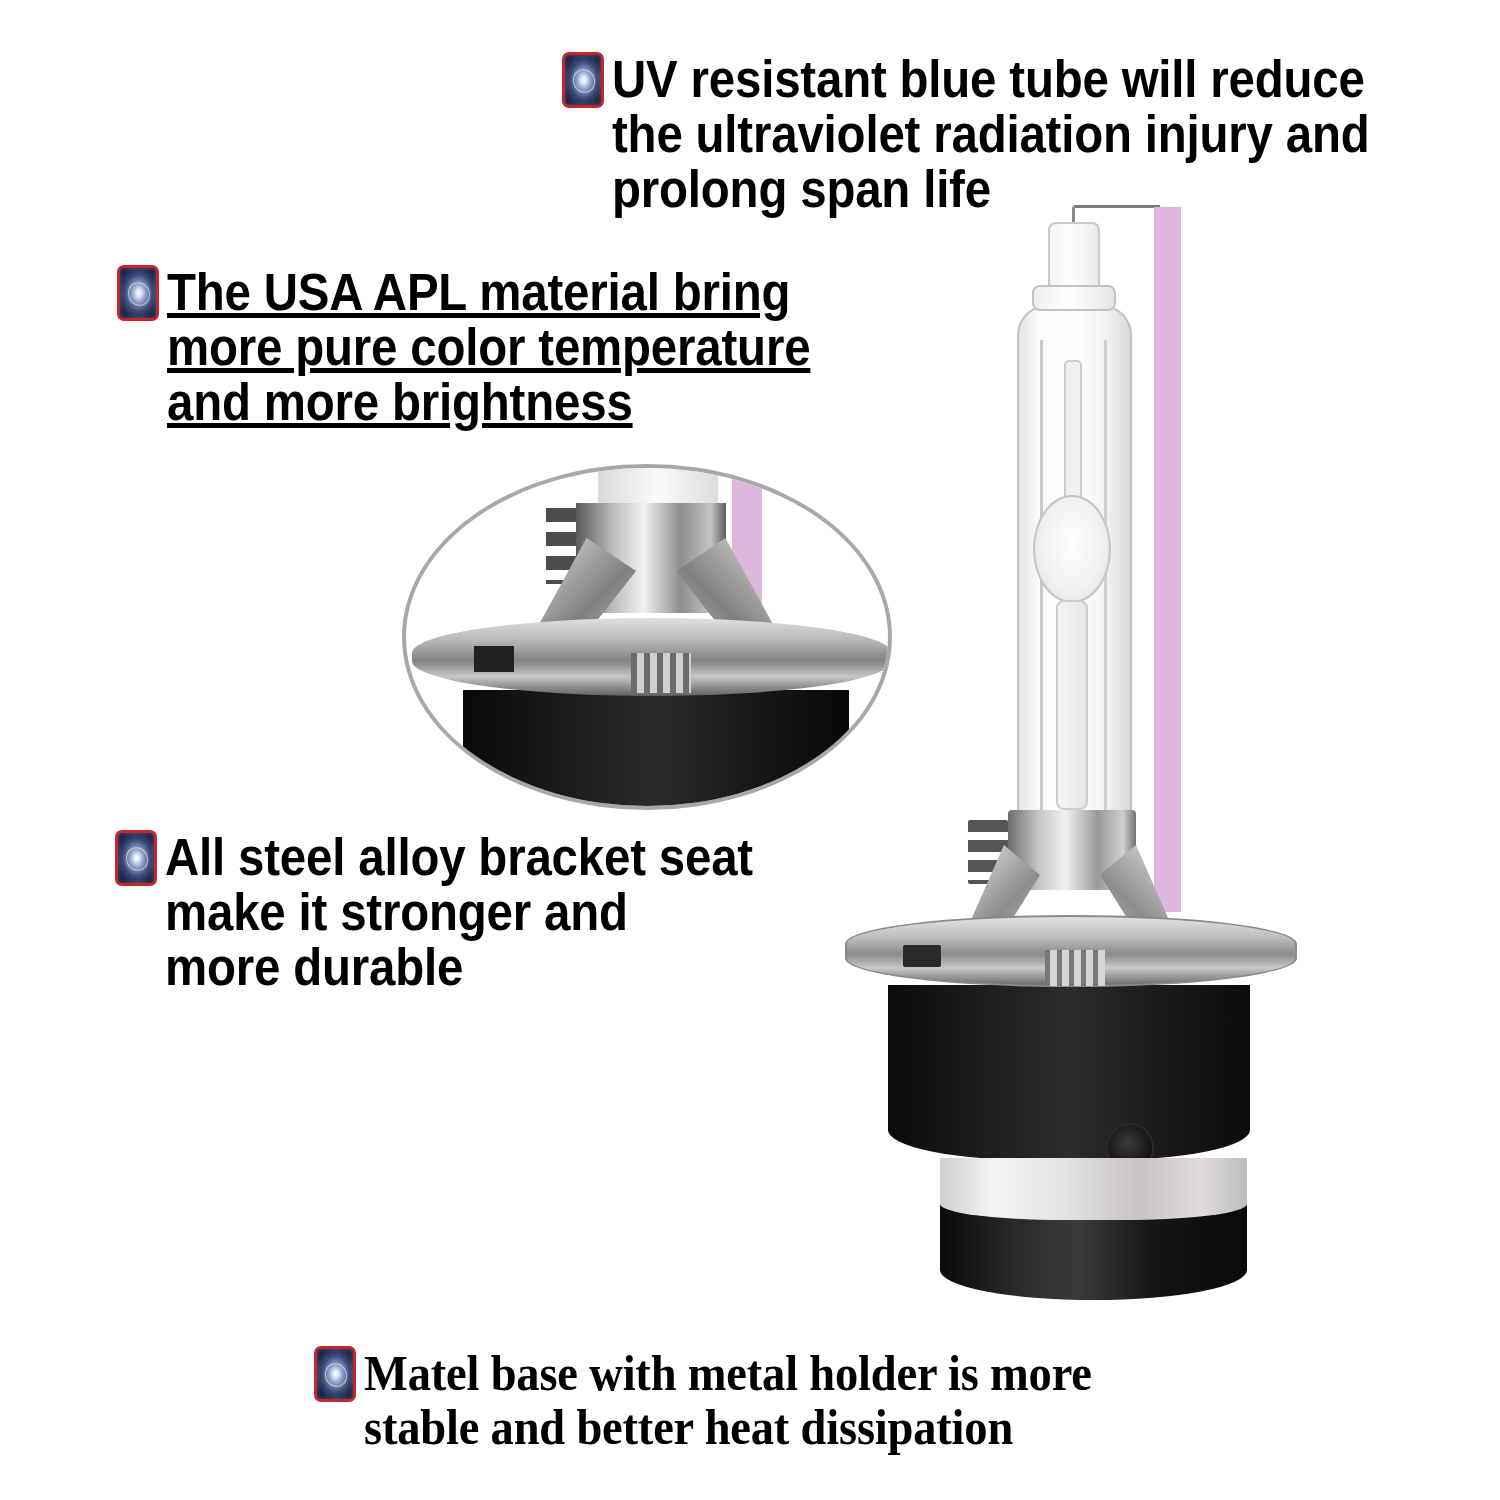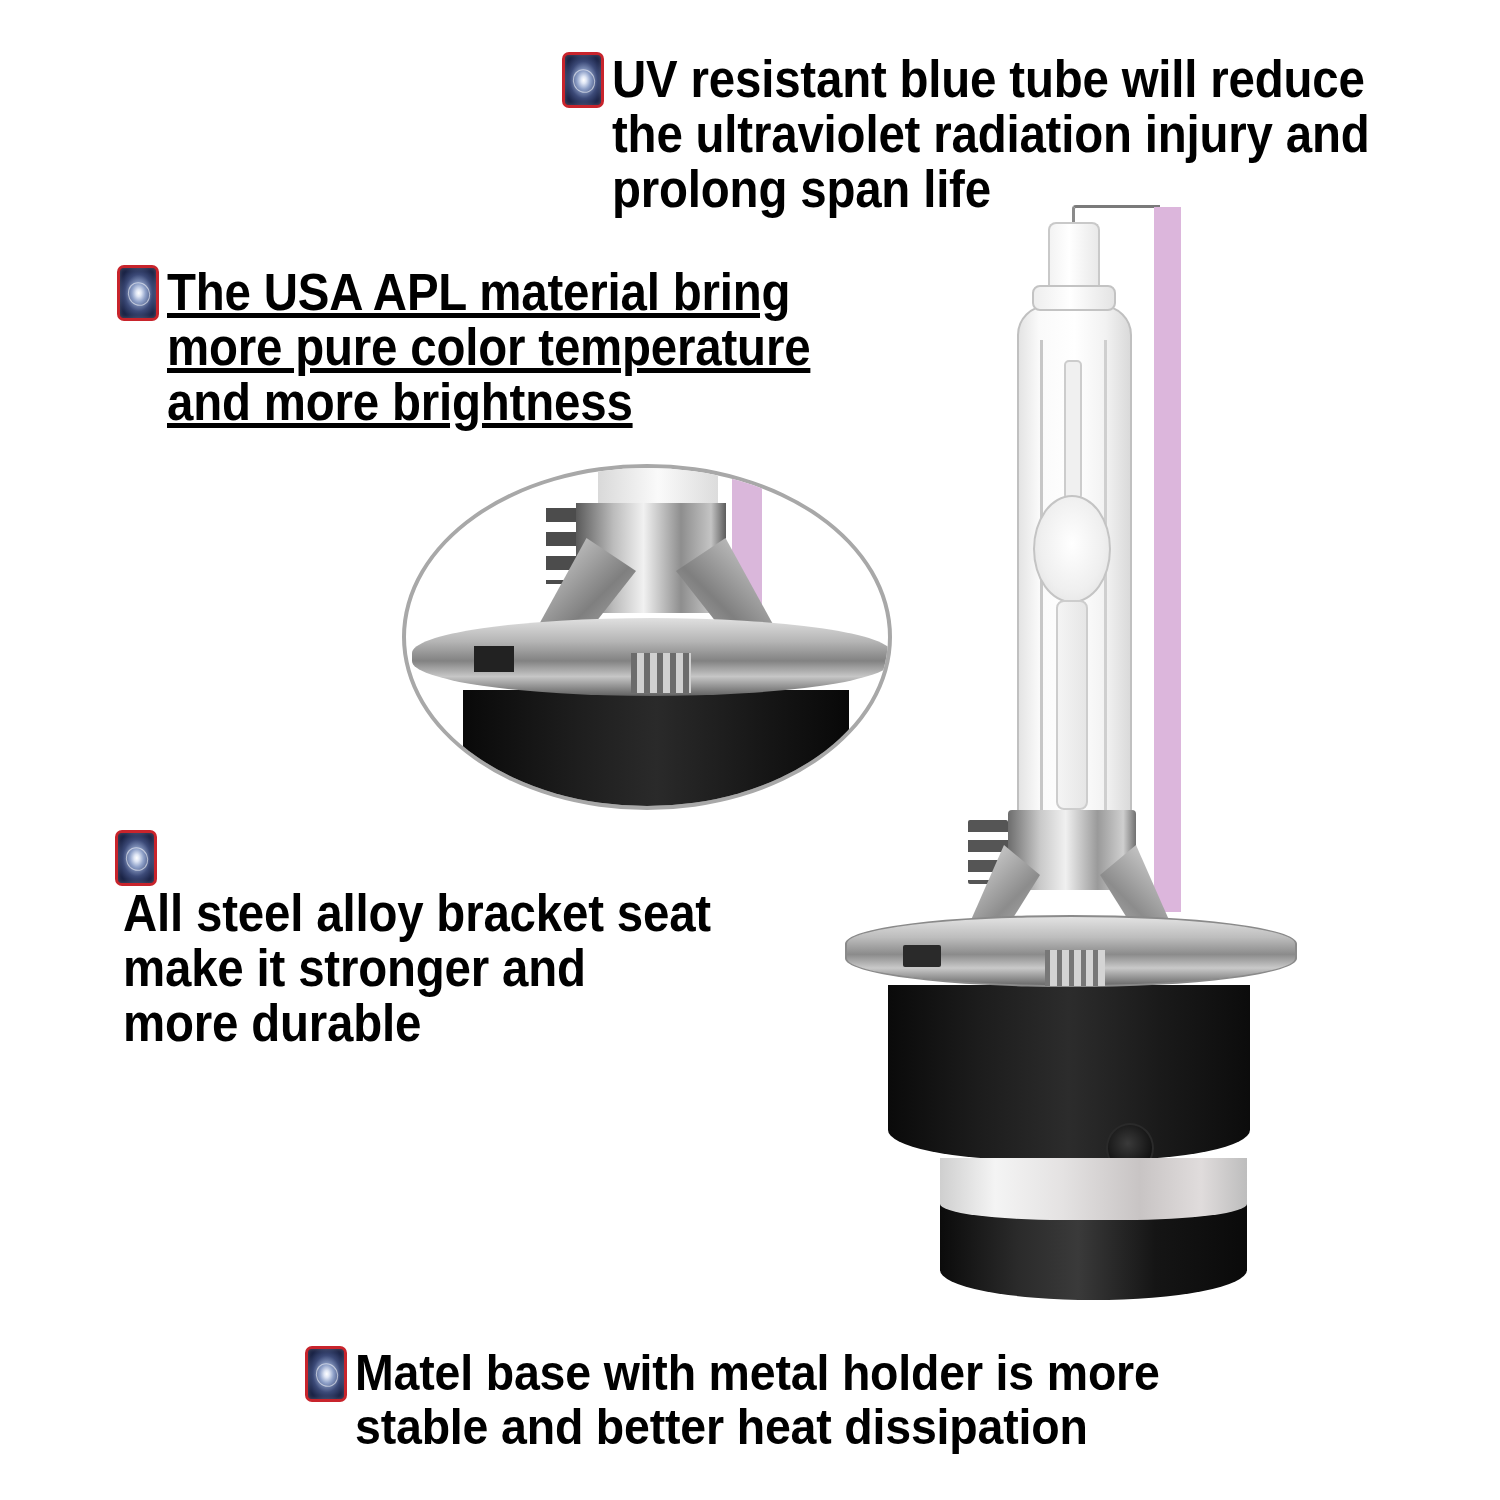--- a/index.html
+++ b/index.html
@@ -20,22 +20,22 @@
       transform: rotate(-25deg);
     }
     .feature .text {
       font-weight: bold; font-size: 51px; line-height: 55px; letter-spacing: -0.2px;
       margin-left: 8px; white-space: pre-line;
       transform: scaleX(0.93); transform-origin: left top;
     }
 
     #f1 { left: 562px; top: 52px; }
     #f2 { left: 117px; top: 265px; text-decoration: underline; }
-    #f3 { left: 115px; top: 830px; flex-direction: column; }
-    #f4 { left: 305px; top: 1346px; }
+    #f3 { left: 115px; top: 830px; }
+    #f4 { left: 314px; top: 1346px; font-family: Liberation Serif, serif; }
     #f4 .text { font-size: 50px; line-height: 54px; }
 
     
     .bulb { position: absolute; left: 0; top: 0; width: 1500px; height: 1500px; pointer-events: none; }
 
     .uv-tube { position: absolute; left: 1154px; top: 207px; width: 27px; height: 705px; background: #dcb6dc; }
     .lead-wire { position: absolute; left: 1072px; top: 205px; width: 88px; height: 30px; border-top: 3px solid #7a7a7a; border-left: 3px solid #8a8a8a; border-top-left-radius: 4px; }
 
     .glass-top { position: absolute; left: 1048px; top: 222px; width: 52px; height: 72px;
       border: 2px solid #c9c9c9; border-bottom: none; border-radius: 8px 8px 0 0;

